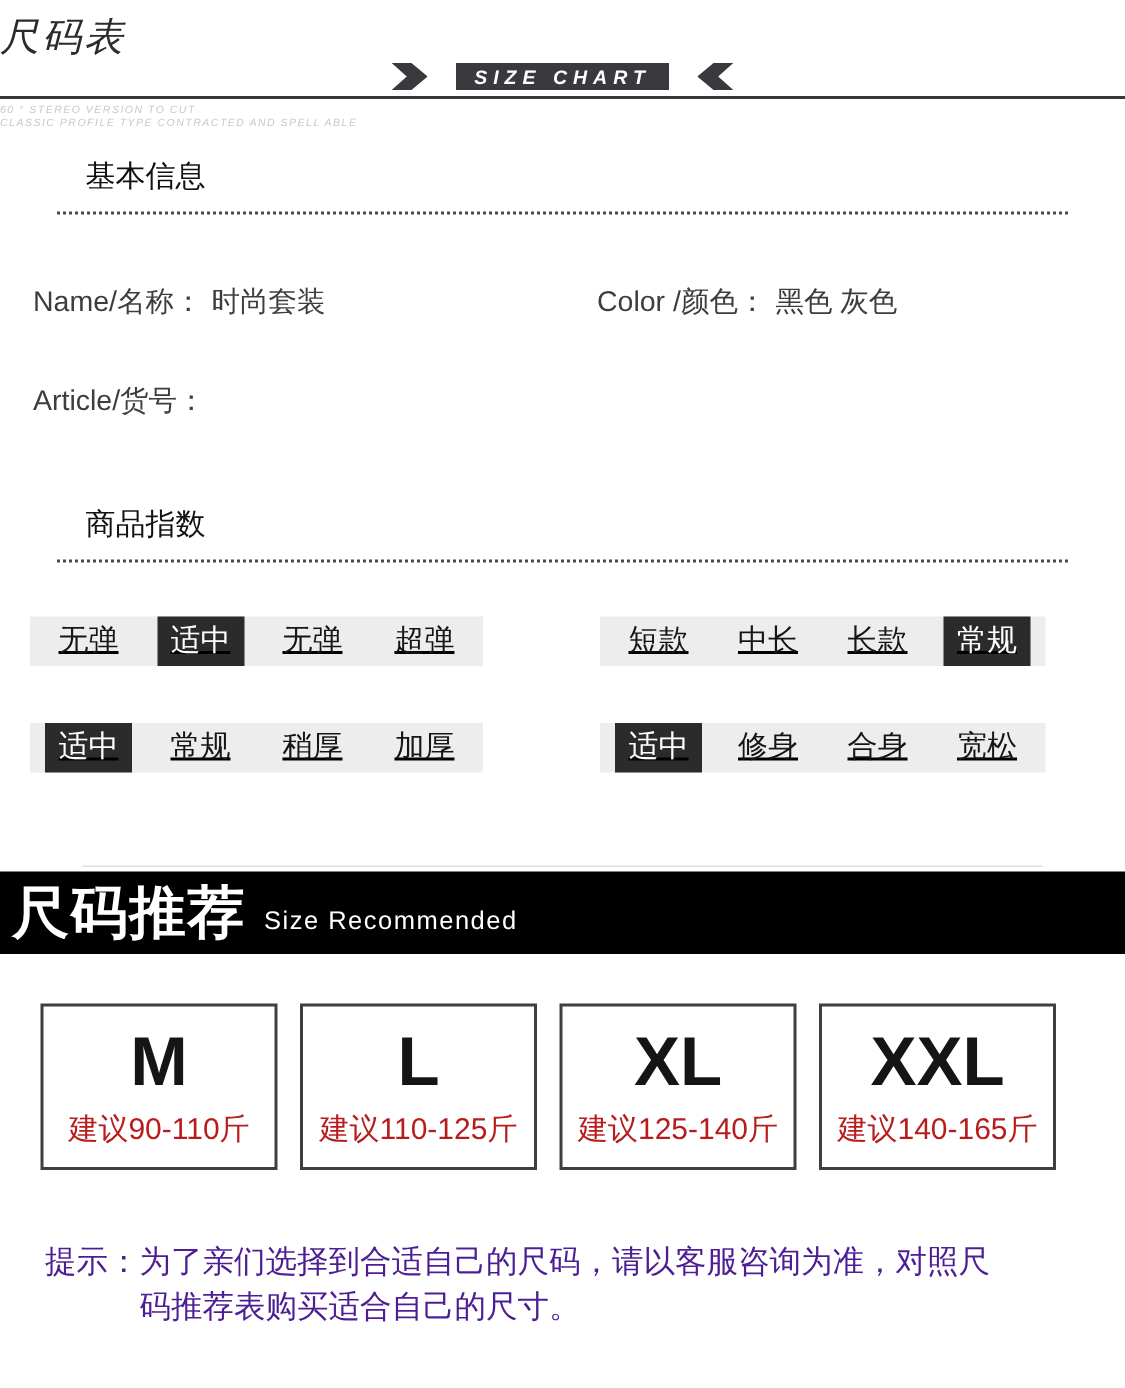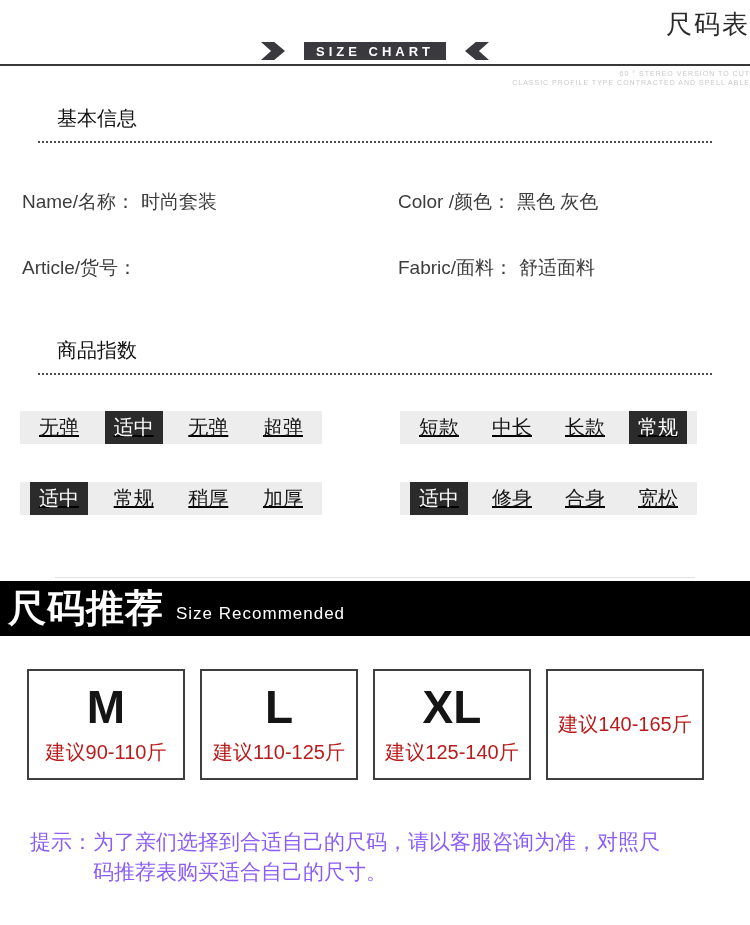--- a/index.html
+++ b/index.html
@@ -1,21 +1,21 @@
 <!DOCTYPE html>
 <html style="--selected-bg: #2b2b2b; --selected-text: #ffffff; --group-bg: #ededed; --banner-bg: #000000; --ribbon: #3a3a3e;"><head>
 <meta charset="utf-8">
 <style>
   * { margin:0; padding:0; box-sizing:border-box; }
   html,body { background:#fff; }
   body { font-family:"Liberation Sans","DejaVu Sans",sans-serif; }
   .page { width:750px; height:925px; background:#fff; overflow:hidden; position:relative; }
 
   
-  .header { text-align:right; padding-top:10px; }
+  .header { text-align:left; padding-top:10px;font-style:italic; }
   .header-title { font-size:26px; color:#2b2b2b; font-weight:500; letter-spacing:2px; line-height:28px; }
   .ribbon-row { margin-top:4px; display:flex; justify-content:center; align-items:center; gap:19px; height:18px; }
   .chev { width:24px; height:18px; background:var(--ribbon,#3a3a3e); }
   .chev-left  { clip-path:polygon(0 0,55% 0,100% 50%,55% 100%,0 100%,42% 50%); }
   .chev-right { clip-path:polygon(45% 0,100% 0,58% 50%,100% 100%,45% 100%,0 50%); }
   .ribbon-body { background:var(--ribbon,#3a3a3e); color:#fff; font-weight:bold; font-size:13px;
                  letter-spacing:4px; height:18px; line-height:19px; padding:0 12px; }
   .header-line { height:2px; background:#383838; margin-top:4px; }
   .header-sub { margin-top:3px; font-size:7px; color:#c9c9c9; line-height:9px; letter-spacing:1px; }
 
@@ -47,21 +47,21 @@
   .banner-en { font-size:17px; margin:10px 0 0 12px; letter-spacing:1px; }
 
   
   .sizes { margin:33px 0 0 27px; display:flex; gap:15px; }
   .size-box { width:158px; height:111px; border:2px solid #3f3f3f; display:flex; flex-direction:column;
               justify-content:center; align-items:center; gap:9px; background:#fff; }
   .size-letter { font-size:46px; font-weight:600; color:#151515; line-height:1; }
   .size-range { font-size:20px; color:#b91c1c; font-weight:500; white-space:nowrap; }
 
   
-  .note { margin:47px 0 0 30px; display:flex; font-size:21px; color:#8b5cf6; line-height:30px; font-weight:500; }
+  .note { margin:47px 0 0 30px; display:flex; font-size:21px; color:#4c1d95; line-height:30px; font-weight:500; }
   .note-label { flex:none; }
   .note-text { width:580px; }
 </style>
 </head>
 <body>
 
 <div class="page">
 
   <div class="header">
     <div class="header-title">尺码表</div>
@@ -77,21 +77,20 @@
     </div>
   </div>
 
   <div class="section-heading heading-1">基本信息</div>
   <div class="dotted"></div>
 
   <div class="info-grid">
       <div class="info-field"><span class="info-label">Name/名称：</span><span class="info-value">时尚套装</span></div>
       <div class="info-field"><span class="info-label">Color /颜色：</span><span class="info-value">黑色 灰色</span></div>
       <div class="info-field"><span class="info-label">Article/货号：</span><span class="info-value"></span></div>
-      <div class="info-field"><span class="info-label">Fabric/面料：</span><span class="info-value">舒适面料</span></div>
     </div>
 
   <div class="section-heading heading-2">商品指数</div>
   <div class="dotted"></div>
 
   <div class="options-grid">
       <div class="opt-group">
         <span class="opt">无弹</span>
         <span class="opt selected">适中</span>
         <span class="opt">无弹</span>
@@ -131,20 +130,21 @@
       </div>
       <div class="size-box">
         <div class="size-letter">L</div>
         <div class="size-range">建议110-125斤</div>
       </div>
       <div class="size-box">
         <div class="size-letter">XL</div>
         <div class="size-range">建议125-140斤</div>
       </div>
       <div class="size-box">
+        <div class="size-letter">XXL</div>
         <div class="size-range">建议140-165斤</div>
       </div>
     </div>
 
   <div class="note">
     <span class="note-label">提示：</span>
     <span class="note-text">为了亲们选择到合适自己的尺码，请以客服咨询为准，对照尺码推荐表购买适合自己的尺寸。</span>
   </div>
 
 </div>

